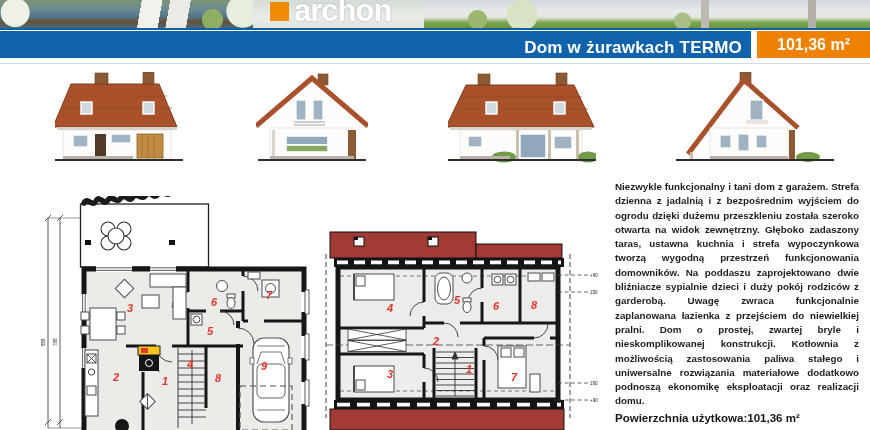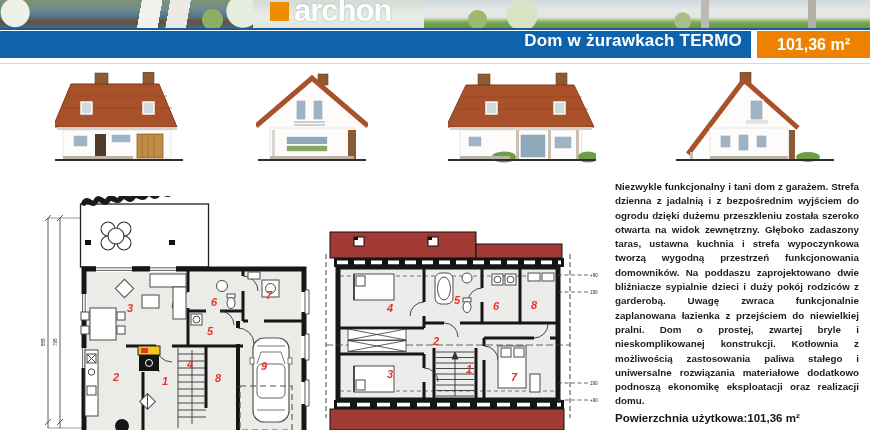--- a/index.html
+++ b/index.html
@@ -26,21 +26,21 @@
       linear-gradient(180deg,#cfd9de 0%,#e6e9e7 38%,#e2e5e0 62%,#7da74f 80%,#699544 100%);}
   .logo-band{position:absolute;left:253px;top:0;width:171px;height:28px;
     background:linear-gradient(180deg,#d3dcd5 0%,#e9ece7 60%,#dfe4de 100%);}
   .logo-square{position:absolute;left:17px;top:2px;width:19px;height:19px;background:#f08a00;}
   .logo-text{position:absolute;left:41px;top:-7px;color:#fff;font-weight:bold;font-size:31px;
     letter-spacing:-1px;text-shadow:0 0 2px rgba(110,120,115,.55);}
   .strip-border{position:absolute;left:0;top:28px;width:870px;height:2px;background:#1060a8;}
 
   
   .title-bar{position:absolute;left:0;top:31px;width:751px;height:27px;background:#0f62ac;
-    display:flex;align-items:flex-start;justify-content:flex-end;padding-right:9px;box-sizing:border-box;}
+    display:flex;align-items:flex-end;justify-content:flex-end;padding-right:9px;box-sizing:border-box;}
   .title-text{color:#fff;font-weight:bold;font-size:17px;letter-spacing:.2px;}
   .area-badge{position:absolute;left:757px;top:31px;width:113px;height:27px;background:#ee8100;
     color:#fff;font-weight:bold;font-size:16px;display:flex;align-items:center;justify-content:center;}
   .divider{position:absolute;left:0;top:63px;width:870px;height:1px;background:#ccdcec;}
 
   .elev{position:absolute;}
 
   
   .description{position:absolute;left:615px;top:180px;width:244px;height:250px;color:#161616;}
   .description h3{margin:0 0 5px 0;font-size:11.5px;font-weight:bold;}

